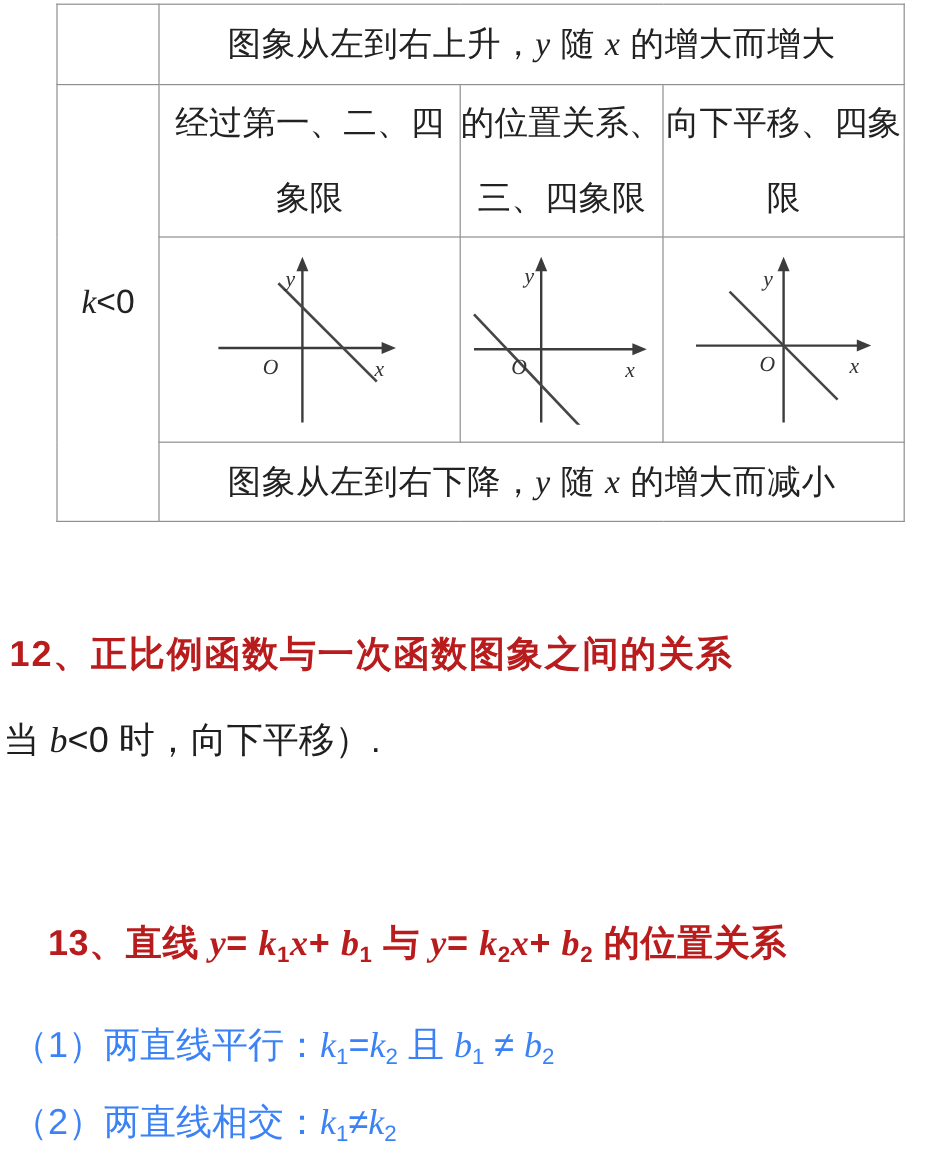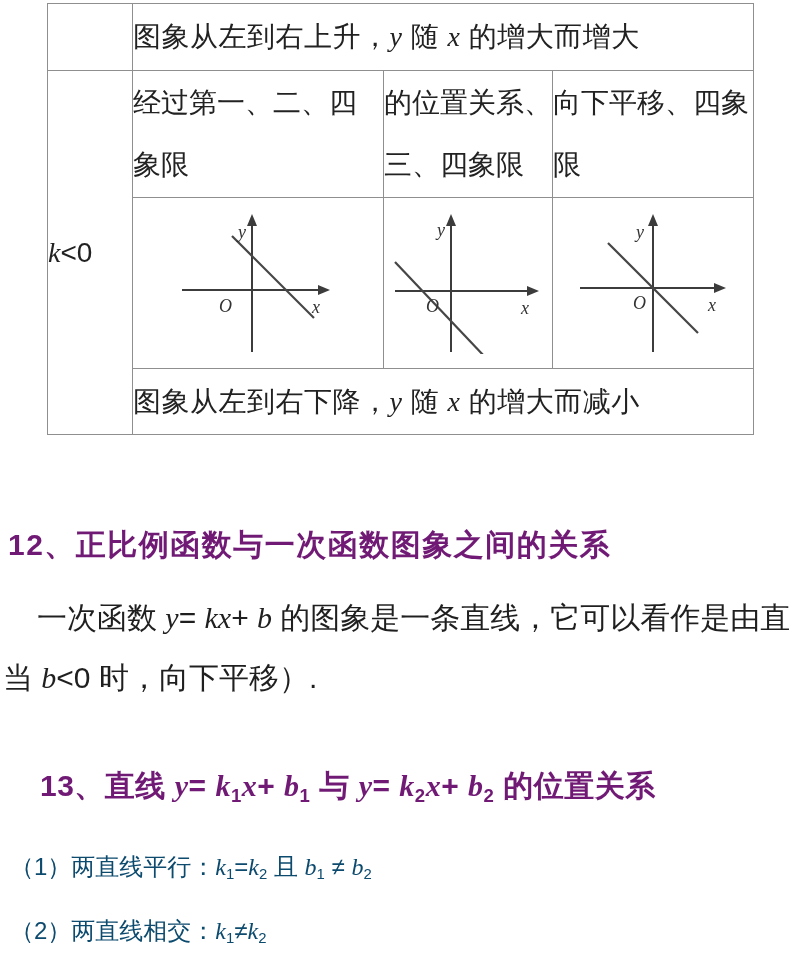--- a/index.html
+++ b/index.html
@@ -18,21 +18,21 @@
   table.func-table {
     position: absolute;
     left: 47px;
     top: 3px;
     width: 706px;
     border-collapse: collapse;
     table-layout: fixed;
   }
   table.func-table td {
     border: 1px solid #8f8f8f;
-    text-align: left;
+    text-align: center;
     vertical-align: middle;
     font-size: 28px;
     color: #222222;
     padding: 0;
   }
   td.row-desc { letter-spacing: 0.5px; }
   td.quad-cell {
     white-space: pre-line;
     line-height: 62px;
     font-size: 27px;
@@ -50,43 +50,43 @@
     font-size: 0.62em;
     vertical-align: -0.3em;
   }
 
   
   .h-num {
     position: absolute;
     left: 8px;
     font-size: 30px;
     font-weight: bold;
-    color: #701a75;
+    color: #b91c1c;
     letter-spacing: 1.5px;
     white-space: nowrap;
   }
   .h12 { top: 525px; }
   .h13 { top: 766px; letter-spacing: 0.5px; margin-left: 32px; }
 
   .para {
     position: absolute;
     left: 3px;
     top: 588px;
     width: 788px;
     font-size: 30px;
     color: #1f1f1f;
   }
   .para .pline { height: 60px; line-height: 60px; white-space: nowrap; }
   .para .pline.indent { padding-left: 34px; }
 
   .list-item {
     position: absolute;
     left: 10px;
-    font-size: 24px;
-    color: #0c4a6e;
+    font-size: 30px;
+    color: #3b82f6;
     white-space: nowrap;
   }
   .item1 { top: 851px; }
   .item2 { top: 915px; }
 
   
   .axis { stroke: #3c3c3c; stroke-width: 2; fill: none; }
   .fline { stroke: #464646; stroke-width: 2.2; fill: none; }
   .ah { fill: #3c3c3c; }
   .glabel {
@@ -162,21 +162,20 @@
     </tr>
     <tr style="height:66px">
       <td colspan="3" class="row-desc"><span>图象从左到右下降，</span><span class="seg-i">y</span><span> 随 </span><span class="seg-i">x</span><span> 的增大而减小</span></td>
     </tr>
   </tbody>
     </table>
 
   <div class="h-num h12"><span>12、正比例函数与一次函数图象之间的关系</span></div>
 
   <div class="para">
-    <div class="pline indent"><span>一次函数 </span><span class="seg-i">y</span><span>= </span><span class="seg-i">kx</span><span>+ </span><span class="seg-i">b</span><span> 的图象是一条直线，它可以看作是由直</span></div>
     <div class="pline"><span>当 </span><span class="seg-i">b</span><span>&lt;0 时，向下平移）.</span></div>
   </div>
 
   <div class="h-num h13"><span>13、直线 </span><span class="seg-i">y</span><span>= </span><span class="seg-i">k</span><span class="seg-sub">1</span><span class="seg-i">x</span><span>+ </span><span class="seg-i">b</span><span class="seg-sub">1</span><span> 与 </span><span class="seg-i">y</span><span>= </span><span class="seg-i">k</span><span class="seg-sub">2</span><span class="seg-i">x</span><span>+ </span><span class="seg-i">b</span><span class="seg-sub">2</span><span> 的位置关系</span></div>
 
   <div class="list-item item1"><span>（1）两直线平行：</span><span class="seg-i">k</span><span class="seg-sub">1</span><span>=</span><span class="seg-i">k</span><span class="seg-sub">2</span><span> 且 </span><span class="seg-i">b</span><span class="seg-sub">1</span><span> ≠ </span><span class="seg-i">b</span><span class="seg-sub">2</span></div>
 
   <div class="list-item item2"><span>（2）两直线相交：</span><span class="seg-i">k</span><span class="seg-sub">1</span><span>≠</span><span class="seg-i">k</span><span class="seg-sub">2</span></div>
 
 </div>

